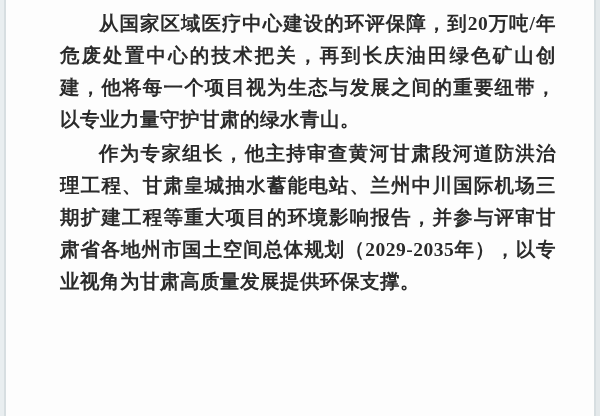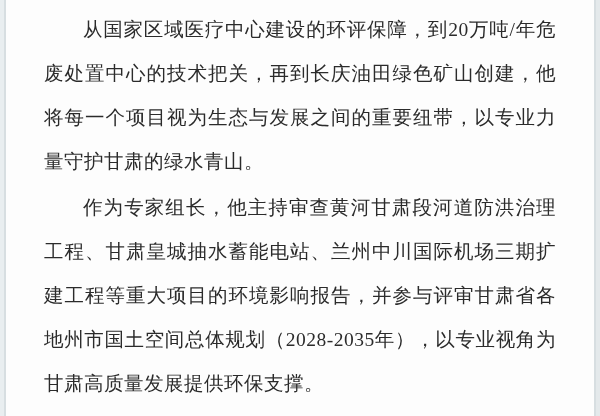--- a/index.html
+++ b/index.html
@@ -40,40 +40,40 @@
   .rail-inner.left { left: 4px; }
   .rail-inner.right { right: 4px; }
 
   .article {
     position: absolute;
     left: 44px;
     top: 8px;
     width: 512px;
   }
   .para {
-    margin: 0 0 2px 0;
+    margin: 0 0 2px 16px;
     font-size: 19.5px;
-    line-height: 44px;
+    line-height: 32px;
     color: #2b2b2b;
     text-align: justify;
     text-justify: inter-ideograph;
     text-indent: 2em;
     letter-spacing: 0.5px;
-    font-weight: 400;
+    font-weight: 700;
   }
 </style>
 </head>
 <body>
 
 <div class="page">
 
   <div class="rail left"></div>
   <div class="rail-inner left"></div>
 
   <div class="rail right"></div>
   <div class="rail-inner right"></div>
 
   <div class="article">
     <p class="para">从国家区域医疗中心建设的环评保障，到20万吨/年危废处置中心的技术把关，再到长庆油田绿色矿山创建，他将每一个项目视为生态与发展之间的重要纽带，以专业力量守护甘肃的绿水青山。</p>
-    <p class="para">作为专家组长，他主持审查黄河甘肃段河道防洪治理工程、甘肃皇城抽水蓄能电站、兰州中川国际机场三期扩建工程等重大项目的环境影响报告，并参与评审甘肃省各地州市国土空间总体规划（2028-2035年），以专业视角为甘肃高质量发展提供环保支撑。</p>
+    <p class="para">作为专家组长，他主持审查黄河甘肃段河道防洪治理工程、甘肃皇城抽水蓄能电站、兰州中川国际机场三期扩建工程等重大项目的环境影响报告，并参与评审甘肃省各地州市国土空间总体规划（2029-2035年），以专业视角为甘肃高质量发展提供环保支撑。</p>
   </div>
 
 </div>
 
 </body></html>

